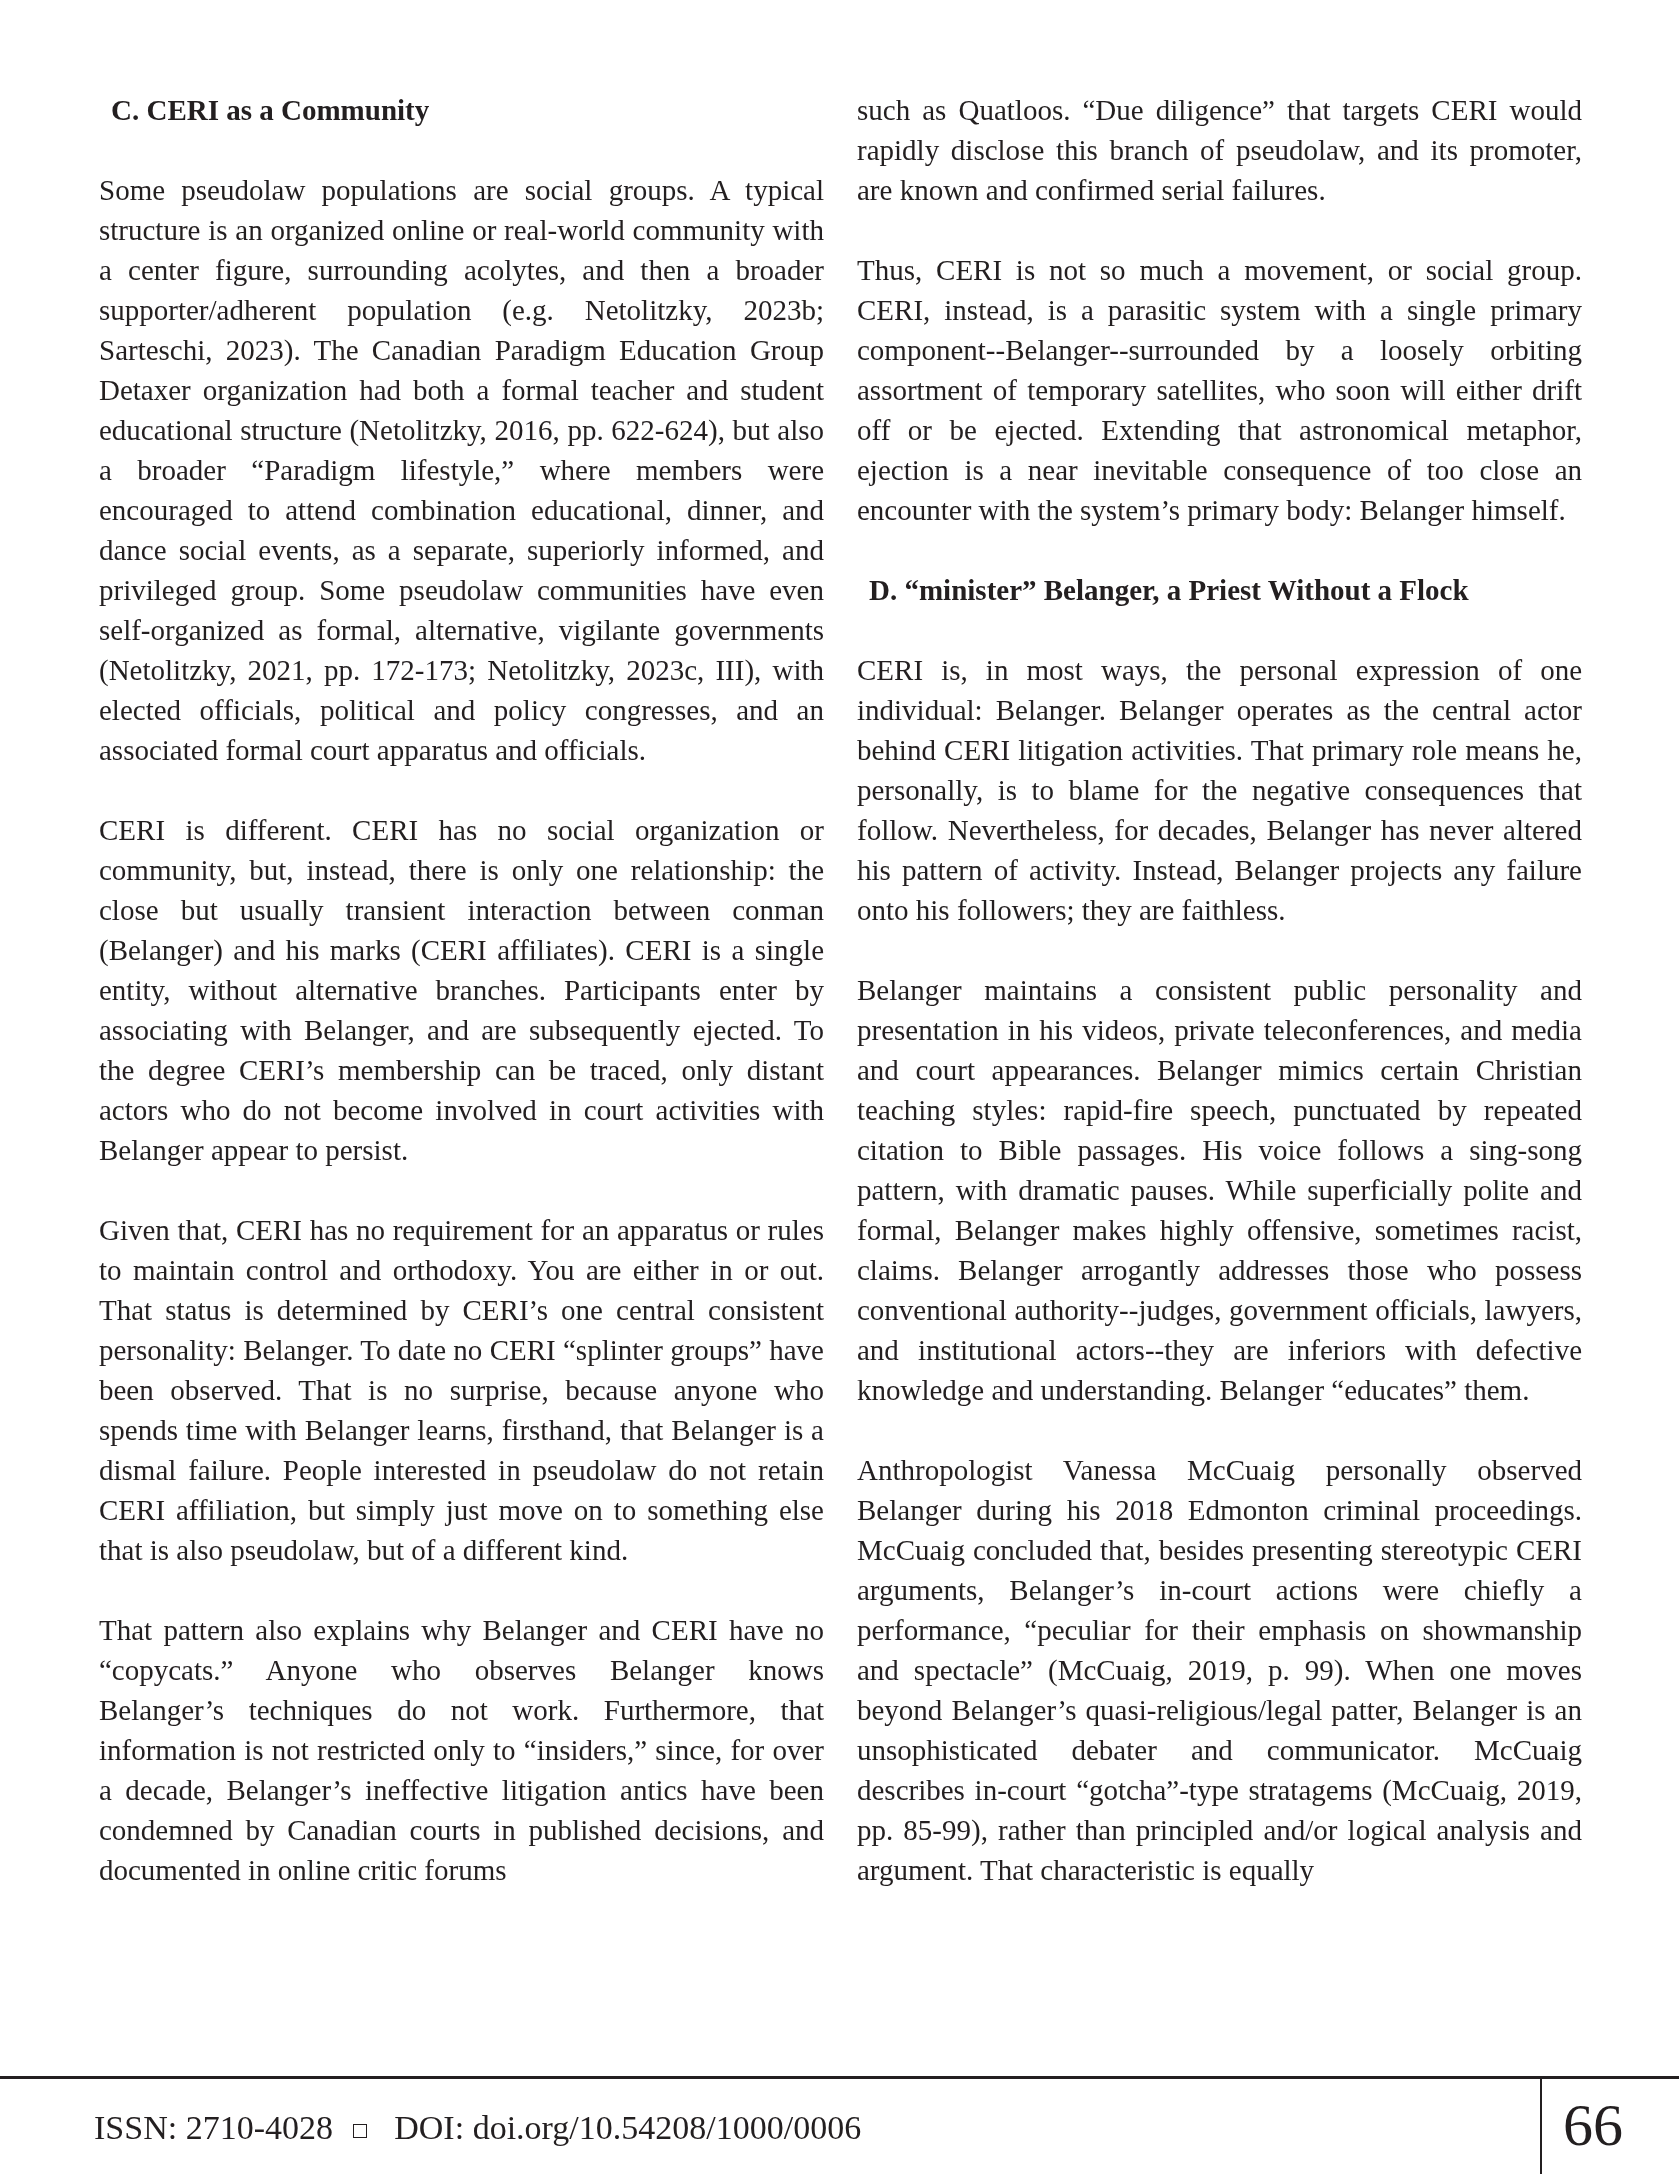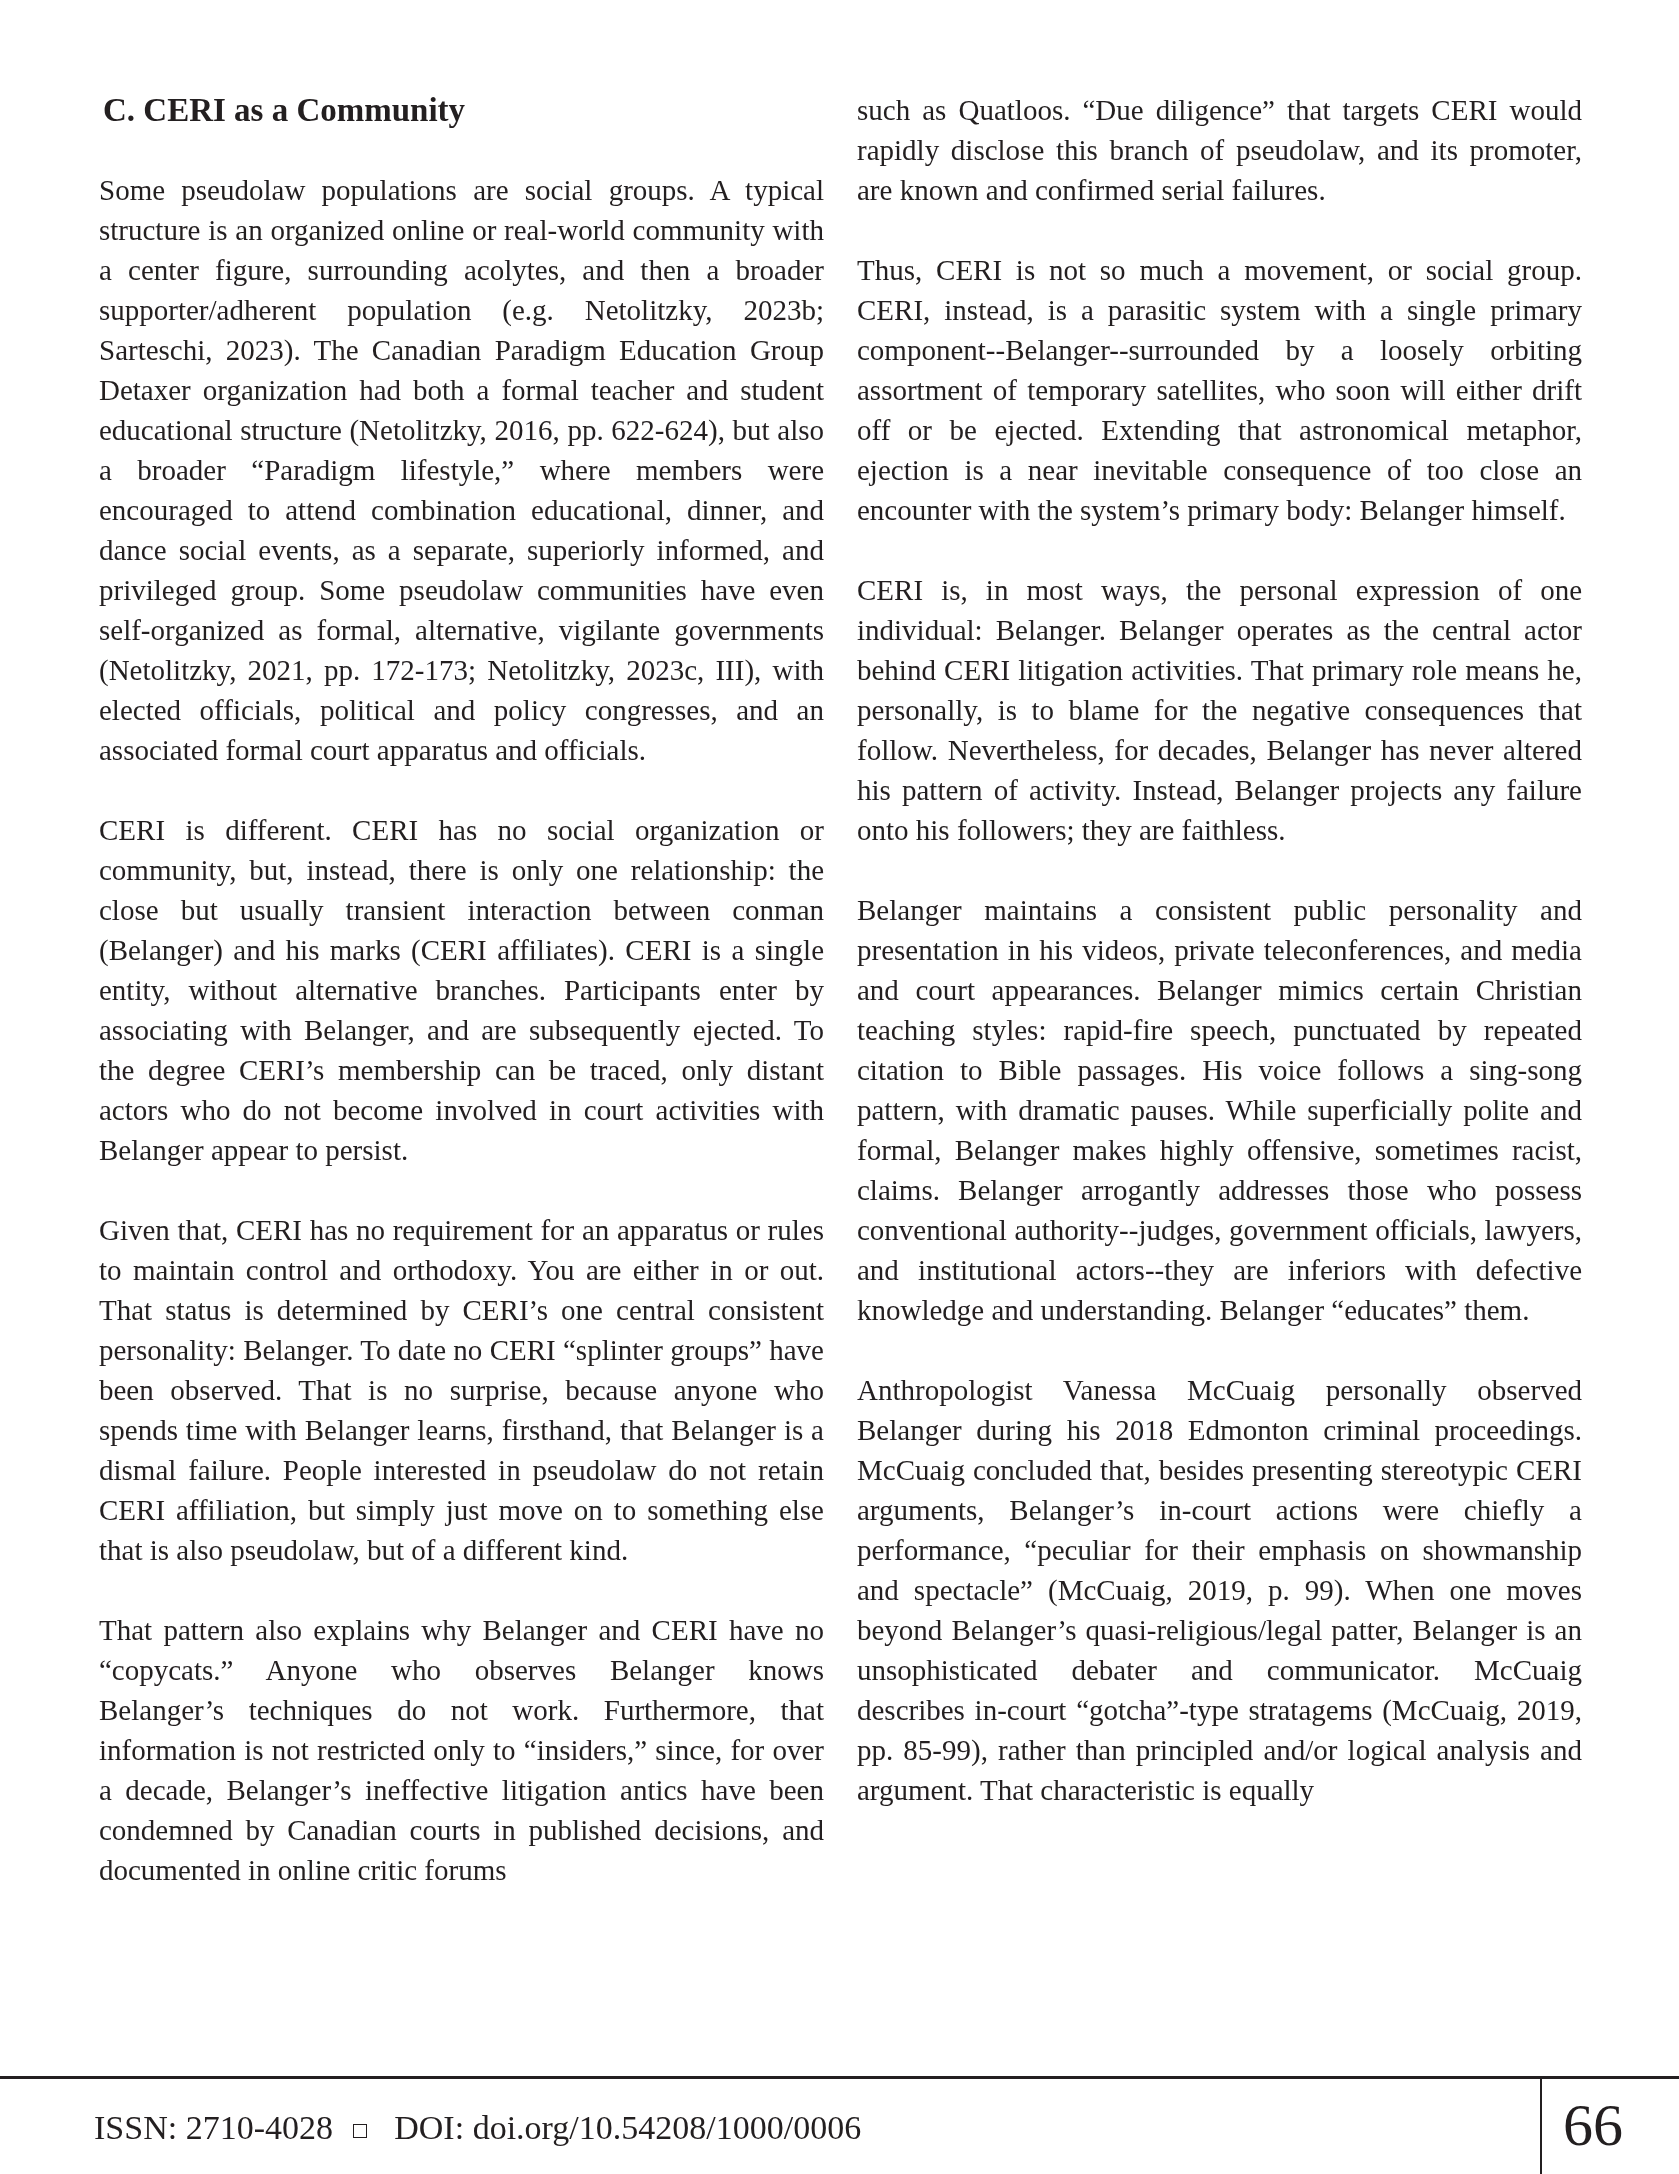--- a/index.html
+++ b/index.html
@@ -1,20 +1,20 @@
 <!DOCTYPE html>
 <html style="font-size:15px"><head>
 <meta charset="utf-8">
 <style>
   html, body { margin:0; padding:0; background:#ffffff; }
   body { width:1680px; height:2174px; position:relative; overflow:hidden; color:#231f20; font-family:"Liberation Serif", "DejaVu Serif", serif; }
   .col { position:absolute; top:90px; width:725px; font-size:29px; line-height:40px; text-align:justify; hyphens:none; }
   .col.left { left:99px; }
   .col.right { left:857px; }
-  .col h2 { font-size:33px; font-weight:bold; margin:0 0 40px 4px; line-height:40px; }
+  .col h2 { font-size:29px; font-weight:bold; margin:0 0 40px 12px; line-height:40px; }
   .col p { margin:0 0 40px 0; }
   .footer-rule { position:absolute; left:0; top:2076px; width:1680px; height:2.8px; background:#231f20; }
   .footer-vrule { position:absolute; left:1540px; top:2076px; width:1.9px; height:98px; background:#231f20; }
   .footer-text { position:absolute; left:94px; top:2109px; font-size:34px; line-height:38px; white-space:nowrap; }
   .footer-text .sq { display:inline-block; width:14px; height:14px; border:1.9px solid #231f20; margin:0 19px 0 11.3px; vertical-align:0.9px; box-sizing:border-box; }
   .page-num { position:absolute; left:1563px; top:2092px; font-size:60px; line-height:66px; }
 </style>
 </head>
 <body>
 
@@ -22,20 +22,21 @@
   <h2>C. CERI as a Community</h2>
   <p>Some pseudolaw populations are social groups. A typical structure is an organized online or real-world community with a center figure, surrounding acolytes, and then a broader supporter/adherent population (e.g. Netolitzky, 2023b; Sarteschi, 2023). The Canadian Paradigm Education Group Detaxer organization had both a formal teacher and student educational structure (Netolitzky, 2016, pp. 622-624), but also a broader “Paradigm lifestyle,” where members were encouraged to attend combination educational, dinner, and dance social events, as a separate, superiorly informed, and privileged group. Some pseudolaw communities have even self-organized as formal, alternative, vigilante governments (Netolitzky, 2021, pp. 172-173; Netolitzky, 2023c, III), with elected officials, political and policy congresses, and an associated formal court apparatus and officials.</p>
   <p>CERI is different. CERI has no social organization or community, but, instead, there is only one relationship: the close but usually transient interaction between conman (Belanger) and his marks (CERI affiliates). CERI is a single entity, without alternative branches. Participants enter by associating with Belanger, and are subsequently ejected. To the degree CERI’s membership can be traced, only distant actors who do not become involved in court activities with Belanger appear to persist.</p>
   <p>Given that, CERI has no requirement for an apparatus or rules to maintain control and orthodoxy. You are either in or out. That status is determined by CERI’s one central consistent personality: Belanger. To date no CERI “splinter groups” have been observed. That is no surprise, because anyone who spends time with Belanger learns, firsthand, that Belanger is a dismal failure. People interested in pseudolaw do not retain CERI affiliation, but simply just move on to something else that is also pseudolaw, but of a different kind.</p>
   <p>That pattern also explains why Belanger and CERI have no “copycats.” Anyone who observes Belanger knows Belanger’s techniques do not work. Furthermore, that information is not restricted only to “insiders,” since, for over a decade, Belanger’s ineffective litigation antics have been condemned by Canadian courts in published decisions, and documented in online critic forums</p>
 </div>
 
 <div class="col right">
   <p>such as Quatloos. “Due diligence” that targets CERI would rapidly disclose this branch of pseudolaw, and its promoter, are known and confirmed serial failures.</p>
   <p>Thus, CERI is not so much a movement, or social group. CERI, instead, is a parasitic system with a single primary component--Belanger--surrounded by a loosely orbiting assortment of temporary satellites, who soon will either drift off or be ejected. Extending that astronomical metaphor, ejection is a near inevitable consequence of too close an encounter with the system’s primary body: Belanger himself.</p>
+  <h2>D. “minister” Belanger, a Priest Without a Flock</h2>
   <p>CERI is, in most ways, the personal expression of one individual: Belanger. Belanger operates as the central actor behind CERI litigation activities. That primary role means he, personally, is to blame for the negative consequences that follow. Nevertheless, for decades, Belanger has never altered his pattern of activity. Instead, Belanger projects any failure onto his followers; they are faithless.</p>
   <p>Belanger maintains a consistent public personality and presentation in his videos, private teleconferences, and media and court appearances. Belanger mimics certain Christian teaching styles: rapid-fire speech, punctuated by repeated citation to Bible passages. His voice follows a sing-song pattern, with dramatic pauses. While superficially polite and formal, Belanger makes highly offensive, sometimes racist, claims. Belanger arrogantly addresses those who possess conventional authority--judges, government officials, lawyers, and institutional actors--they are inferiors with defective knowledge and understanding. Belanger “educates” them.</p>
   <p>Anthropologist Vanessa McCuaig personally observed Belanger during his 2018 Edmonton criminal proceedings. McCuaig concluded that, besides presenting stereotypic CERI arguments, Belanger’s in-court actions were chiefly a performance, “peculiar for their emphasis on showmanship and spectacle” (McCuaig, 2019, p. 99). When one moves beyond Belanger’s quasi-religious/legal patter, Belanger is an unsophisticated debater and communicator. McCuaig describes in-court “gotcha”-type stratagems (McCuaig, 2019, pp. 85-99), rather than principled and/or logical analysis and argument. That characteristic is equally</p>
 </div>
 
 <div class="footer-rule"></div>
 <div class="footer-vrule"></div>
 <div class="footer-text">
   <span>ISSN: 2710-4028</span>
   <span class="sq"></span>

